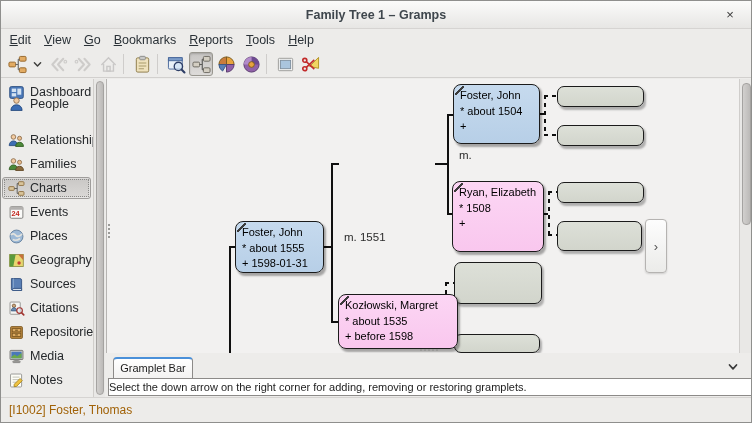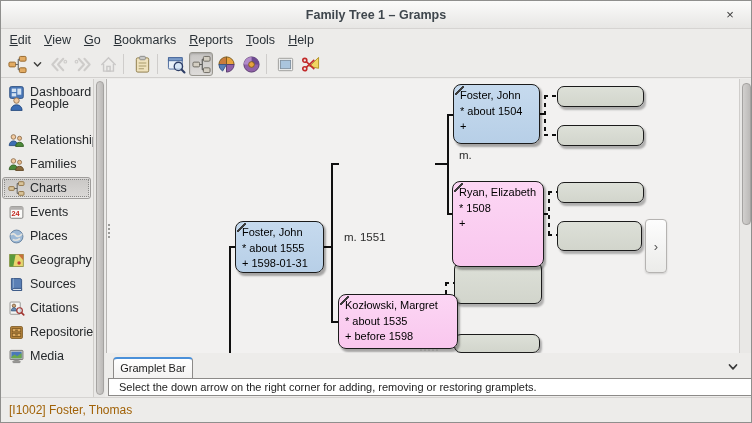--- a/index.html
+++ b/index.html
@@ -79,21 +79,21 @@
   .gramplet-row { position:absolute; left:105px; top:352px; width:647px; height:25px; }
   .gramplet-tab { position:absolute; left:7px; top:4px; width:80px; height:21px;
                   background:linear-gradient(#ffffff,#f3f2f1); border:1px solid #8c8a88; border-bottom:none;
                   border-top:2px solid #4a90d9; border-radius:4px 4px 0 0;
                   font-size:11px; text-align:center; line-height:18px; color:#1d1d1d; }
   .gramplet-chevron { position:absolute; right:10px; top:5px; width:20px; height:17px;
                       display:flex; align-items:center; justify-content:center; }
   .gramplet-chevron svg { width:12px; height:12px; }
   .gramplet-msg { position:absolute; left:107px; top:377px; width:644px; height:18px;
                   background:#ffffff; border:1px solid #8c8a88; font-size:11px; line-height:16px;
-                  padding-left:10px; color:#1d1d1d; white-space:nowrap; overflow:hidden; }
+                  padding-left:0; color:#1d1d1d; white-space:nowrap; overflow:hidden; }
 
   
   .statusbar { position:absolute; left:0; top:396px; width:100%; height:27px;
                border-top:1px solid #d6d4d2; background:#edecea; }
   .status-text { position:absolute; left:8px; top:0; line-height:25px; font-size:12px; color:#a16207; }
 </style>
 </head>
 <body>
 
 <div class="window">
@@ -313,20 +313,28 @@
       </div>
       <div class="side-item" style="top: 266px;">
         <span class="ic"><svg viewBox="0 0 20 20">
             <rect x="2.4" y="2.8" width="15.2" height="10.8" rx="1" fill="#c9c9c7" stroke="#6a6a68"></rect>
             <rect x="4" y="4.4" width="12" height="7.6" fill="#4a78b8"></rect>
             <path d="M4 10.4 l3.8-2.8 3 2 5.2-3.8 V12 H4 Z" fill="#6aa84c"></path>
             <rect x="7.4" y="13.8" width="5.2" height="1.6" fill="#9a9a98"></rect>
             <rect x="5.6" y="15.4" width="8.8" height="1.8" rx="0.9" fill="#b3b1af" stroke="#7c7c7a"></rect>
           </svg></span>
         <span class="lbl">Media</span>
+      </div>
+      <div class="side-item" style="top: 290px;">
+        <span class="ic"><svg viewBox="0 0 20 20">
+            <rect x="3" y="2.4" width="13" height="15.2" rx="1" fill="#fdfdf7" stroke="#8c8c8a"></rect>
+            <path d="M5.4 6h8.2M5.4 9h8.2M5.4 12h5" stroke="#bdbdb3" stroke-width="1.1"></path>
+            <path d="M8 16.6 L14.8 9.8 L17.4 12.4 L10.6 19.2 L7.7 19.4 Z" fill="#f0c241" stroke="#a5851f" transform="translate(-0.6,-2.2)"></path>
+          </svg></span>
+        <span class="lbl">Notes</span>
       </div>
     </div>
   <div class="side-scroll">
     <div class="side-thumb"></div>
   </div>
 
   <div class="canvas" id="canvas">
 
   <div class="cline" style="left: 122px; top: 167px; width: 7px; height: 2px;"></div>
       <div class="cline" style="left: 122px; top: 167px; width: 2px; height: 107px;"></div>
@@ -367,21 +375,21 @@
         <div>Kozłowski, Margret</div>
         <div>* about 1535</div>
         <div>+ before 1598</div>
       </div>
       <div class="pbox" style="left: 346px; top: 5px; width: 87px; height: 60px; background: linear-gradient(rgb(198, 218, 238), rgb(183, 207, 231));">
         <div class="fold"></div>
         <div>Foster, John</div>
         <div>* about 1504</div>
         <div>+</div>
       </div>
-      <div class="pbox" style="left: 345px; top: 102px; width: 92px; height: 86px; background: linear-gradient(rgb(252, 214, 244), rgb(249, 199, 238));">
+      <div class="pbox" style="left: 345px; top: 102px; width: 92px; height: 71px; background: linear-gradient(rgb(252, 214, 244), rgb(249, 199, 238));">
         <div class="fold"></div>
         <div>Ryan, Elizabeth</div>
         <div>* 1508</div>
         <div>+</div>
       </div>
       <div class="mlabel" style="left: 237px; top: 152px;">m. 1551</div>
       <div class="mlabel" style="left: 352px; top: 70px;">m.</div>
       <div class="dot" style="left: 1px; top: 145px;"></div>
       <div class="dot" style="left: 1px; top: 149px;"></div>
       <div class="dot" style="left: 1px; top: 153px;"></div>

